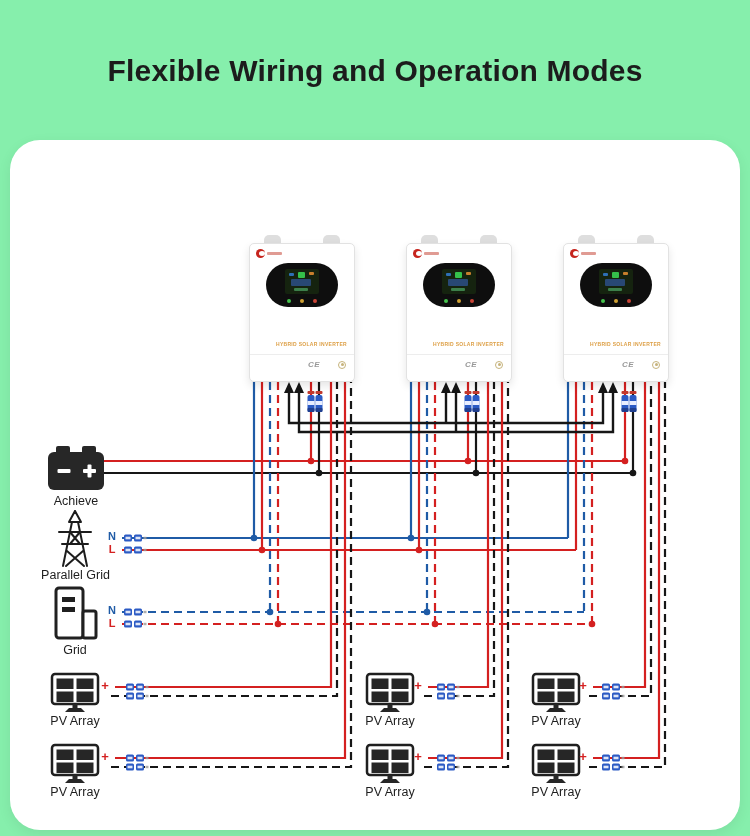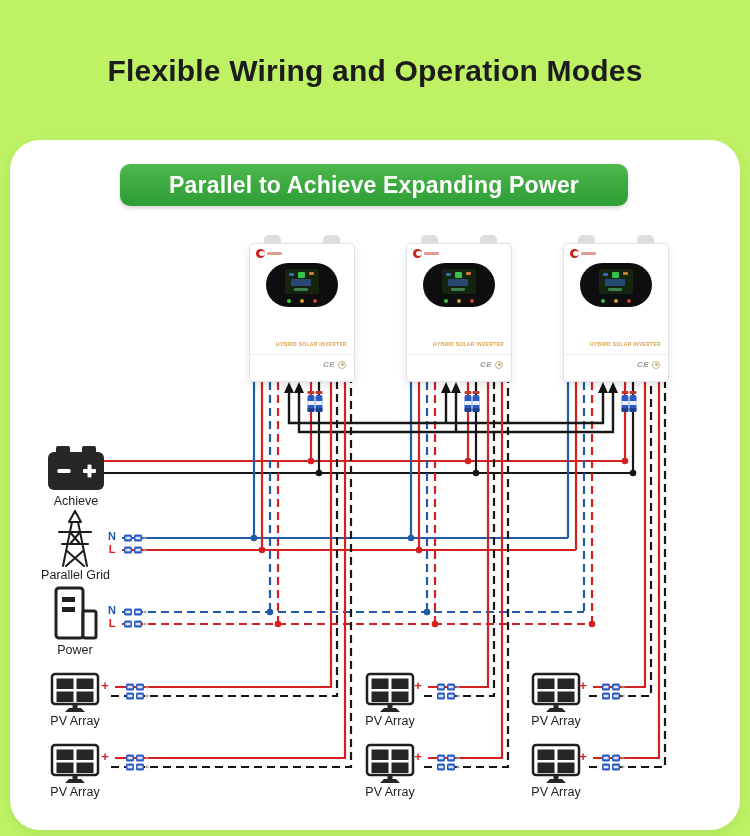--- a/index.html
+++ b/index.html
@@ -1,16 +1,16 @@
 <!DOCTYPE html>
 <html><head>
 <meta charset="utf-8">
 <style>
   html,body{margin:0;padding:0;background:#f1f1f1;}
-  #stage{position:relative;width:750px;height:836px;background:#bef264;overflow:hidden;
+  #stage{position:relative;width:750px;height:836px;background:#86efac;overflow:hidden;
          font-family:"Liberation Sans",sans-serif;}
   .title{position:absolute;top:54px;left:0;width:750px;text-align:center;
          font-size:30px;font-weight:bold;color:#1c1c1c;letter-spacing:.2px;}
   .panel{position:absolute;left:10px;top:140px;width:730px;height:690px;background:#ffffff;
          border-radius:30px;box-shadow:0 4px 14px rgba(0,0,0,.07);}
   .banner{position:absolute;left:120px;top:164px;width:508px;height:42px;border-radius:10px;
           background:linear-gradient(180deg,#4fb94c 0%,#3aa83e 55%,#2f9e37 100%);
           box-shadow:0 2px 4px rgba(0,0,0,.18);display:flex;align-items:center;justify-content:center;}
   .banner span{color:#ffffff;font-size:23px;font-weight:bold;letter-spacing:.2px;}
 
@@ -31,21 +31,21 @@
   .px1{left:13px;top:3px;width:7px;height:6px;background:#35c14b;}
   .px2{left:4px;top:4px;width:5px;height:3px;background:#2e6fb5;}
   .px3{left:24px;top:3px;width:5px;height:3px;background:#c77f2c;}
   .px4{left:6px;top:10px;width:20px;height:7px;background:#2b4f86;opacity:.85;}
   .px5{left:9px;top:19px;width:14px;height:3px;background:#3c7f4a;}
   .leds{position:absolute;left:0;bottom:4px;width:100%;display:flex;justify-content:center;gap:9px;}
   .leds i{width:4px;height:4px;border-radius:50%;display:block;}
   .led-g{background:#44c24c;} .led-y{background:#cfa133;} .led-r{background:#c94436;}
   .prod{position:absolute;right:7px;top:97px;font-size:5px;color:#dd9f45;letter-spacing:.3px;white-space:nowrap;font-weight:bold;}
   .inv-divider{position:absolute;left:0;right:0;top:110px;border-top:1px solid #ededed;}
-  .ce-row{position:absolute;right:8px;top:116px;display:flex;align-items:center;gap:3px;}
+  .ce-row{position:absolute;right:8px;top:116px;display:flex;align-items:center;gap:18px;}
   .ce{font-size:8px;font-weight:bold;color:#9a9a9a;letter-spacing:.5px;font-style:italic;}
   .cert-circle{width:8px;height:8px;border-radius:50%;border:1px solid #c6b37c;box-sizing:border-box;position:relative;}
   .cert-circle::after{content:'';position:absolute;left:1.5px;top:1.5px;width:3px;height:3px;border-radius:50%;background:#c6b37c;}
 
   
   #wiring{position:absolute;left:0;top:0;}
 
   
   .lbl{position:absolute;font-size:12.5px;color:#1e1e1e;text-align:center;}
   .nl{position:absolute;font-size:11px;font-weight:bold;width:14px;text-align:center;line-height:11px;}
@@ -54,23 +54,20 @@
 </style>
 </head>
 <body>
 
 <div id="stage">
 
   <div class="title">Flexible Wiring and Operation Modes</div>
 
   <div class="panel"></div>
 
-  <div class="banner">
-    <span>Parallel to Achieve Expanding Power</span>
-  </div>
 
   <svg id="wiring" width="750" height="836" viewBox="0 0 750 836" xmlns="http://www.w3.org/2000/svg" xmlns:xlink="http://www.w3.org/1999/xlink">
     <defs>
       <g id="conn">
         <rect x="-12" y="-3.5" width="8" height="7" rx="1.5" fill="#2b5ac4"></rect>
         <rect x="-2" y="-3.5" width="8" height="7" rx="1.5" fill="#2b5ac4"></rect>
         <rect x="-10.5" y="-1.3" width="5" height="2.6" fill="#ffffff" opacity=".85"></rect>
         <rect x="-0.5" y="-1.3" width="5" height="2.6" fill="#ffffff" opacity=".85"></rect>
         <rect x="7.5" y="-1.2" width="3" height="2.4" fill="#9a9a9a" opacity=".8"></rect>
       </g>
@@ -330,21 +327,21 @@
       <div class="inv-divider"></div>
       <div class="ce-row">
         <span class="ce">CE</span>
         <span class="cert-circle"></span>
       </div>
     </div>
   </div>
 
   <span class="lbl" style="left:40px;top:494px;width:72px">Achieve</span>
   <span class="lbl" style="left:28px;top:568px;width:95px">Parallel Grid</span>
-  <span class="lbl" style="left:39px;top:643px;width:72px">Power</span>
+  <span class="lbl" style="left:39px;top:643px;width:72px">Grid</span>
 
   <span class="nl nl-blue" style="left:105px;top:531px">N</span>
   <span class="nl nl-red" style="left:105px;top:544px">L</span>
   <span class="nl nl-blue" style="left:105px;top:605px">N</span>
   <span class="nl nl-red" style="left:105px;top:618px">L</span>
 
   <span class="lbl" style="left:35px;top:714px;width:80px">PV Array</span>
   <span class="lbl" style="left:350px;top:714px;width:80px">PV Array</span>
   <span class="lbl" style="left:516px;top:714px;width:80px">PV Array</span>
   <span class="lbl" style="left:35px;top:785px;width:80px">PV Array</span>

